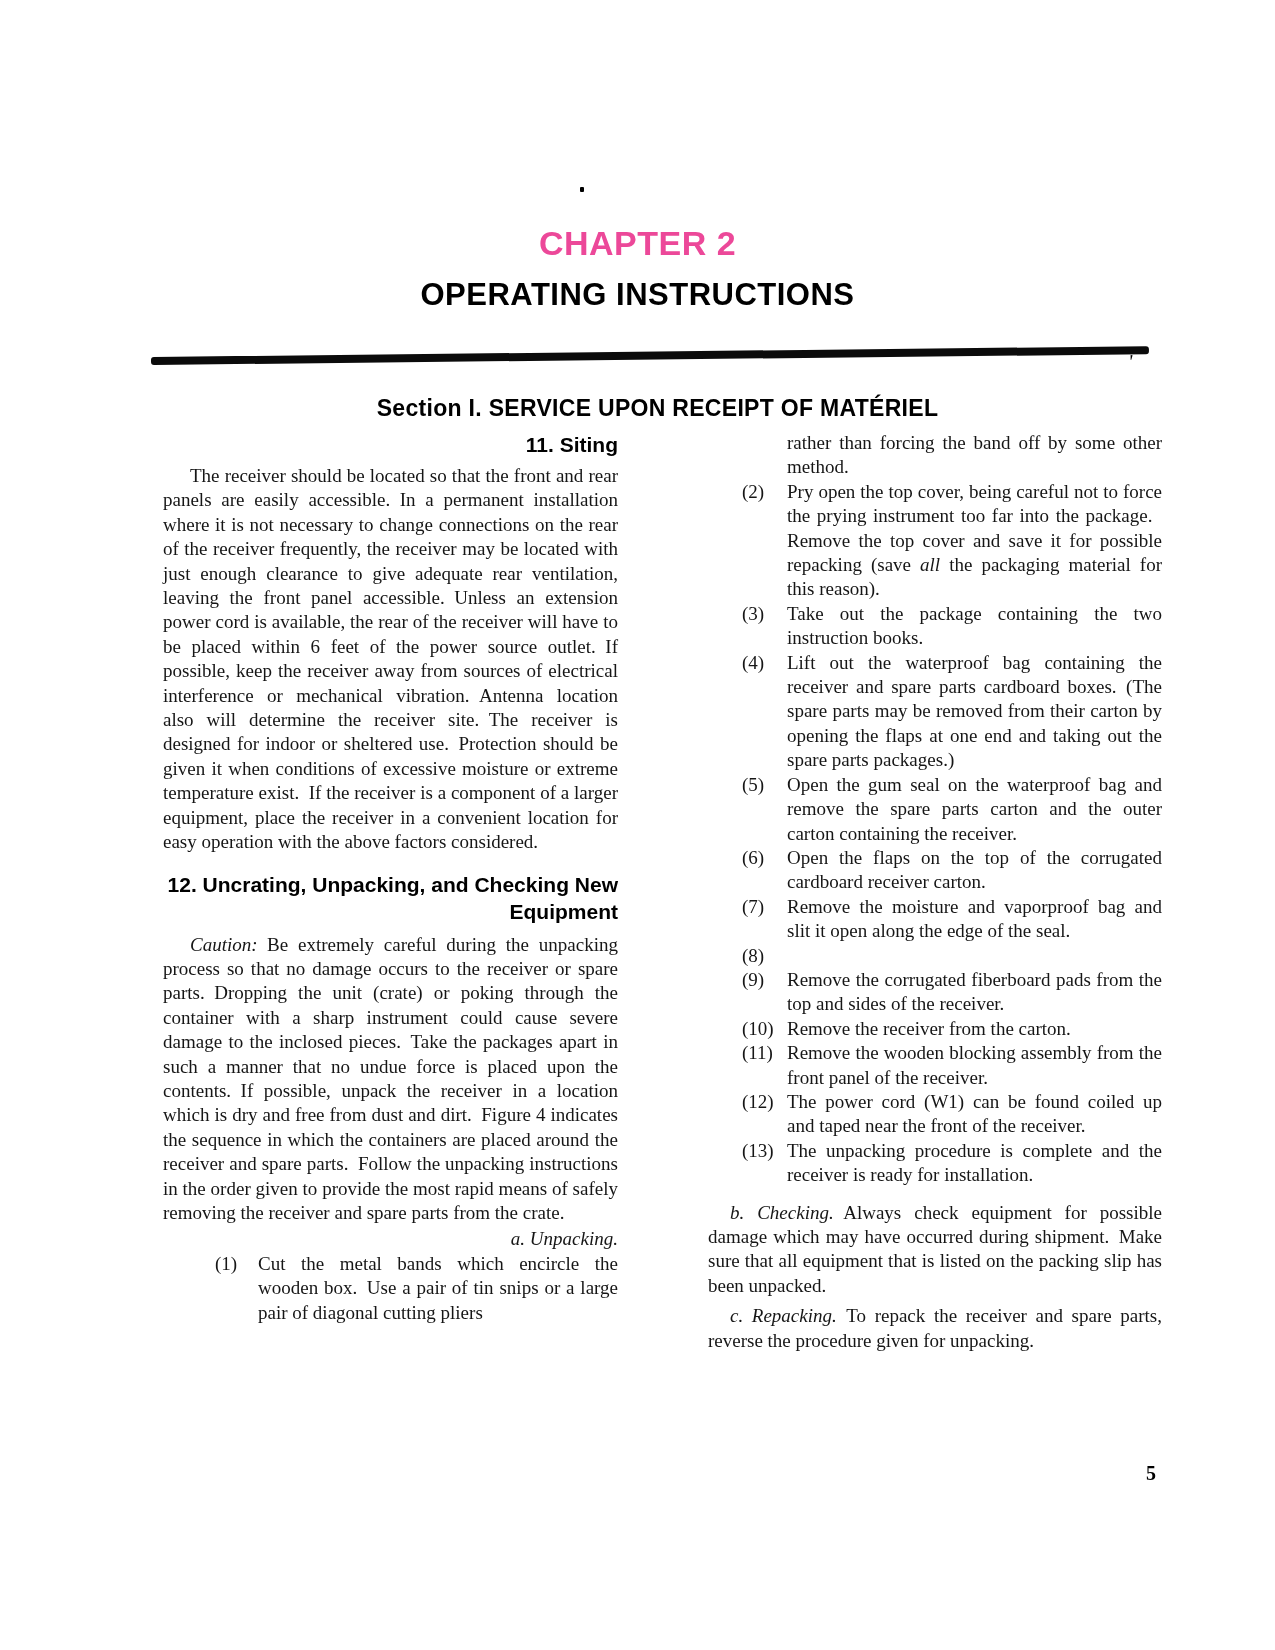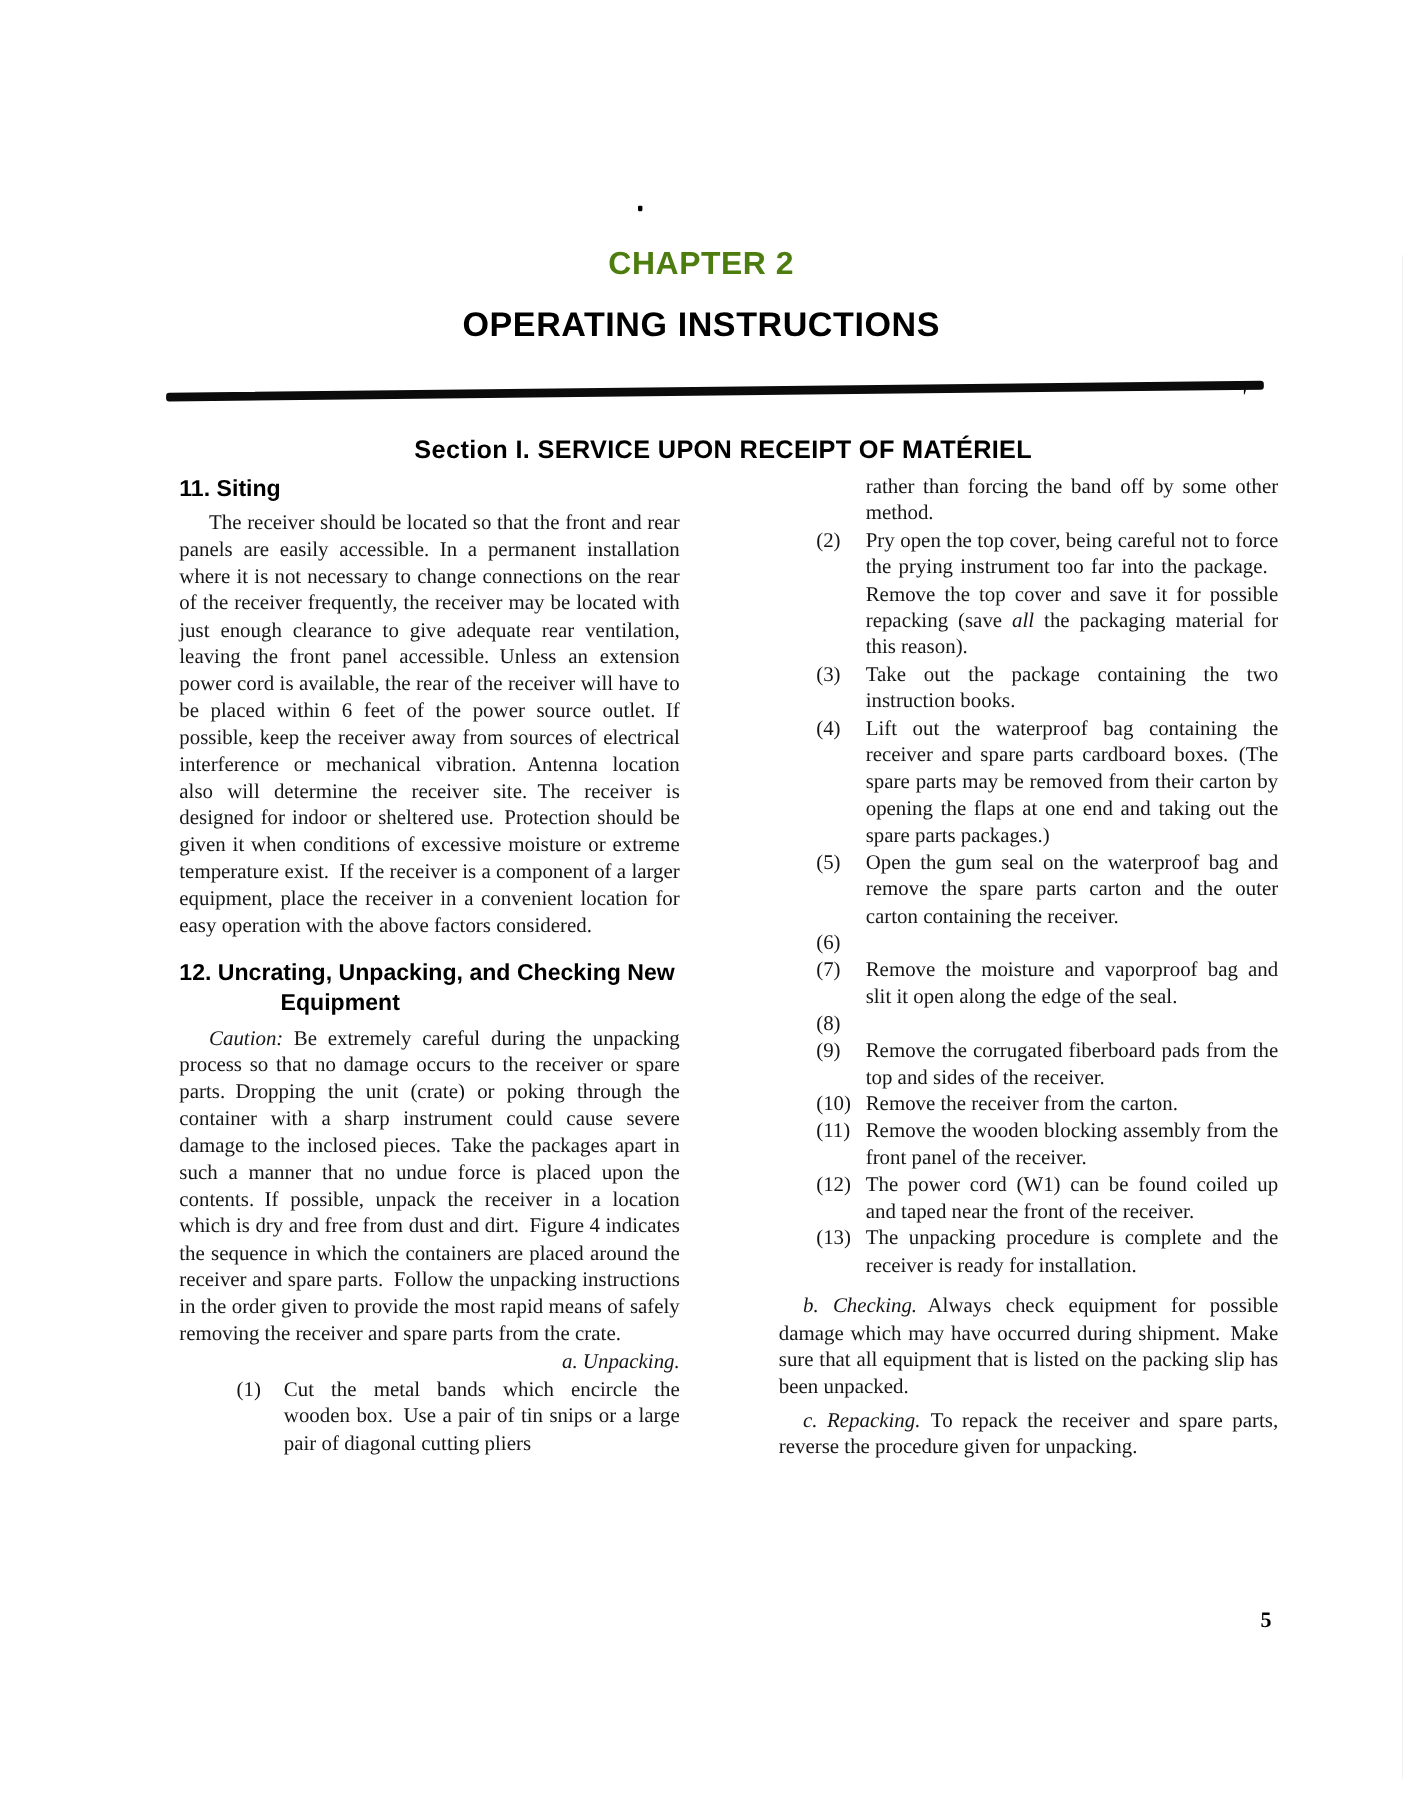--- a/index.html
+++ b/index.html
@@ -14,21 +14,21 @@
   }
   
   .speck-dot{position:absolute;left:580px;top:187px;width:4px;height:5px;background:#000;border-radius:1px;}
   .speck-mark{position:absolute;left:1129px;top:350px;font:20px "Liberation Serif",serif;color:#000;transform:rotate(8deg);}
 
   
   .chapter-title{
     position:absolute;top:224px;left:0;width:100%;
     text-align:center;margin:0;
     font-family:"Liberation Sans",sans-serif;
-    font-weight:bold;font-size:29px;letter-spacing:0.5px;color:#4d7c0f;
+    font-weight:bold;font-size:34px;letter-spacing:0.5px;color:#ec4899;
   }
   .chapter-subtitle{
     position:absolute;top:277px;left:0;width:100%;
     text-align:center;margin:0;
     font-family:"Liberation Sans",sans-serif;
     font-weight:bold;font-size:31px;letter-spacing:0.5px;color:#000;
   }
   .divider{
     position:absolute;left:151px;top:357px;width:998px;height:8px;
     background:#0b0b0b;border-radius:3px;
@@ -46,20 +46,21 @@
     position:absolute;top:431px;left:163px;width:999px;
     display:flex;gap:46px;align-items:flex-start;
   }
   .col{width:477px;}
   .col-right{width:476px;margin-left:44px;}
 
   .h-sec{
     font-family:"Liberation Sans",sans-serif;
     font-weight:bold;font-size:21px;line-height:27px;color:#000;
     margin:0 0 6px 0;
+    text-align:right;
   }
   .h-sec.hang{padding-left:92px;text-indent:-92px;margin-top:16px;margin-bottom:8px;}
 
   .body{
     font-size:19px;line-height:24.4px;
     text-align:justify;
     margin:0;
   }
   .body.ind{text-indent:27px;}
   .cau-label{font-weight:normal;font-style:italic;}
@@ -141,20 +142,21 @@
         <span class="txt">Lift out the waterproof bag containing the receiver and spare parts cardboard boxes. (The spare parts may be removed from their carton by opening the flaps at one end and taking out the spare parts packages.)</span>
       </div>
 
       <div class="li">
         <span class="num">(5)</span>
         <span class="txt">Open the gum seal on the waterproof bag and remove the spare parts carton and the outer carton containing the receiver.</span>
       </div>
 
       <div class="li">
         <span class="num">(6)</span>
+        <span class="txt">Open the flaps on the top of the corrugated cardboard receiver carton.</span>
       </div>
 
       <div class="li">
         <span class="num">(7)</span>
         <span class="txt">Remove the moisture and vaporproof bag and slit it open along the edge of the seal.</span>
       </div>
 
       <div class="li">
         <span class="num">(8)</span>
       </div>

